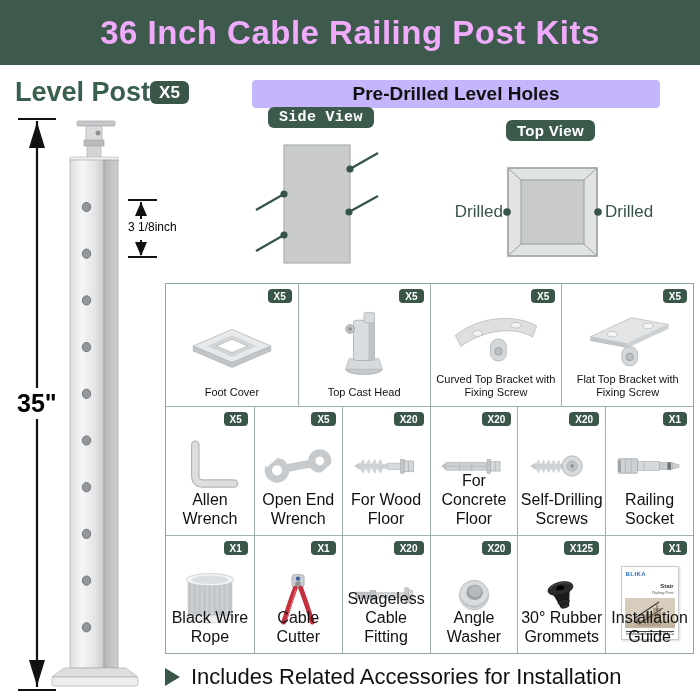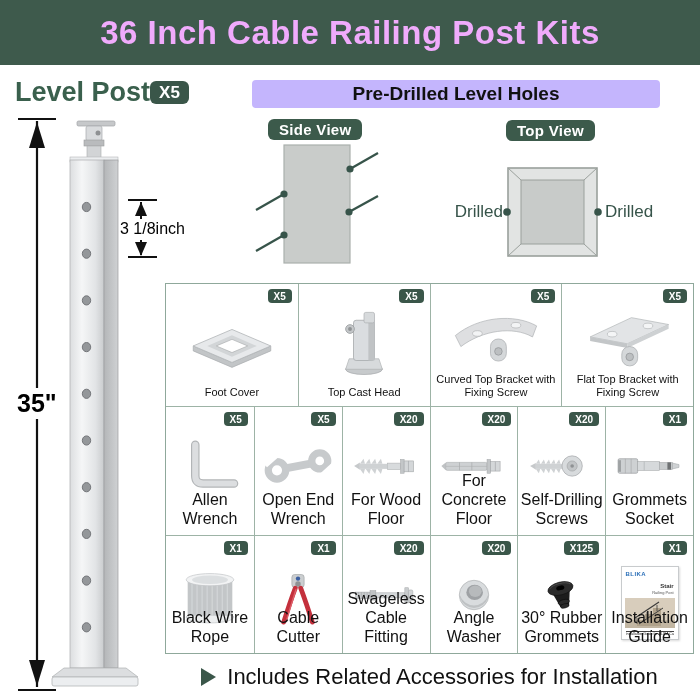--- a/index.html
+++ b/index.html
@@ -25,26 +25,26 @@
     border-radius:4px;display:flex;align-items:center;justify-content:center;
     font-size:19px;font-weight:bold;color:#111;margin-left:24px;
   }
   
   .diagram-layer{position:absolute;left:0;top:0;width:700px;height:700px;pointer-events:none;}
   
   .dim-35{
     position:absolute;left:14px;top:388px;background:#fff;padding:1px 3px;
     font-size:25px;font-weight:bold;color:#000;
   }
-  .dim-318{position:absolute;left:119px;top:220px;font-size:16px;color:#000;background:#fff;padding:0 1px;}
+  .dim-318{position:absolute;left:119px;top:220px;font-size:12px;color:#000;background:#fff;padding:0 9px;}
   .view-badge{
     position:absolute;background:#3C5A4B;color:#fff;font-size:15px;font-weight:bold;
     padding:2px 11px;border-radius:6px;letter-spacing:.3px;
   }
-  .badge-side{left:268px;top:119px;}
+  .badge-side{left:268px;top:107px;font-family:Liberation Mono, monospace;}
   .badge-top{left:506px;top:120px;}
   .drilled{position:absolute;top:202px;font-size:17px;color:#37544A;}
   .drilled-left{left:450px;width:53px;text-align:right;}
   .drilled-right{left:605px;}
   
   .kit-grid{
     position:absolute;left:165px;top:283px;width:529px;
     border:1.5px solid #8FA89B;background:#fff;box-sizing:border-box;
   }
   .kit-row{display:grid;box-sizing:border-box;}
@@ -71,21 +71,21 @@
   }
   .booklet .brand{position:absolute;left:4px;top:4px;font-size:6px;font-weight:bold;color:#2A6FB8;letter-spacing:.4px;}
   .booklet .bt1{position:absolute;right:4px;top:16px;font-size:6px;font-weight:bold;color:#333;text-align:right;}
   .booklet .bt2{position:absolute;right:4px;top:23px;font-size:4px;color:#555;text-align:right;}
   .booklet .photo{position:absolute;left:3px;right:3px;top:31px;height:30px;}
   .booklet .cap{position:absolute;left:4px;right:4px;bottom:3px;font-size:3.5px;color:#222;border-top:1px solid #444;
     white-space:nowrap;overflow:hidden;}
   
   .footer-note{
     position:absolute;left:165px;top:661px;width:529px;height:32px;
-    display:flex;align-items:center;justify-content:center;gap:11px;
+    display:flex;align-items:center;gap:11px;
   }
   .footer-note .tri{width:0;height:0;border-top:9px solid transparent;border-bottom:9px solid transparent;border-left:15px solid #3A5649;}
   .footer-note .txt{font-size:22px;color:#111;}
 </style>
 </head>
 <body>
 
 <div id="stage">
 
   <div class="banner">
@@ -352,21 +352,21 @@
           <rect x="6" y="32" width="4" height="16" fill="#9fa2a4"></rect>
           <line x1="16" y1="30" x2="16" y2="50" stroke="#aaadaf" stroke-width="1"></line>
           <line x1="24" y1="30" x2="24" y2="50" stroke="#aaadaf" stroke-width="1"></line>
           <rect x="33" y="34" width="30" height="12" fill="#d6d9db" stroke="#a5a8aa" stroke-width="0.8"></rect>
           <line x1="42" y1="34" x2="42" y2="46" stroke="#b0b3b5" stroke-width="1"></line>
           <rect x="63" y="35" width="18" height="10" fill="#c9ccce" stroke="#a2a5a7" stroke-width="0.7"></rect>
           <rect x="74" y="35" width="5" height="10" fill="#6f7274"></rect>
           <polygon points="81,36 90,38 90,42 81,44" fill="#cfd2d4" stroke="#a2a5a7" stroke-width="0.7"></polygon>
         </svg>
           </div>
-        <div class="lbl">Grommets Socket</div>
+        <div class="lbl">Railing Socket</div>
       </div>
     </div>
 
     <div class="kit-row row-3">
       <div class="cell">
         <span class="badge">X1</span>
         <div class="icon-wrap">
             <svg width="72" height="62" viewBox="0 0 100 80">
           <ellipse cx="50" cy="68" rx="33" ry="8" fill="#eceeef" stroke="#c3c6c8" stroke-width="1"></ellipse>
           <rect x="19" y="16" width="62" height="50" fill="#c3c6c8"></rect>

